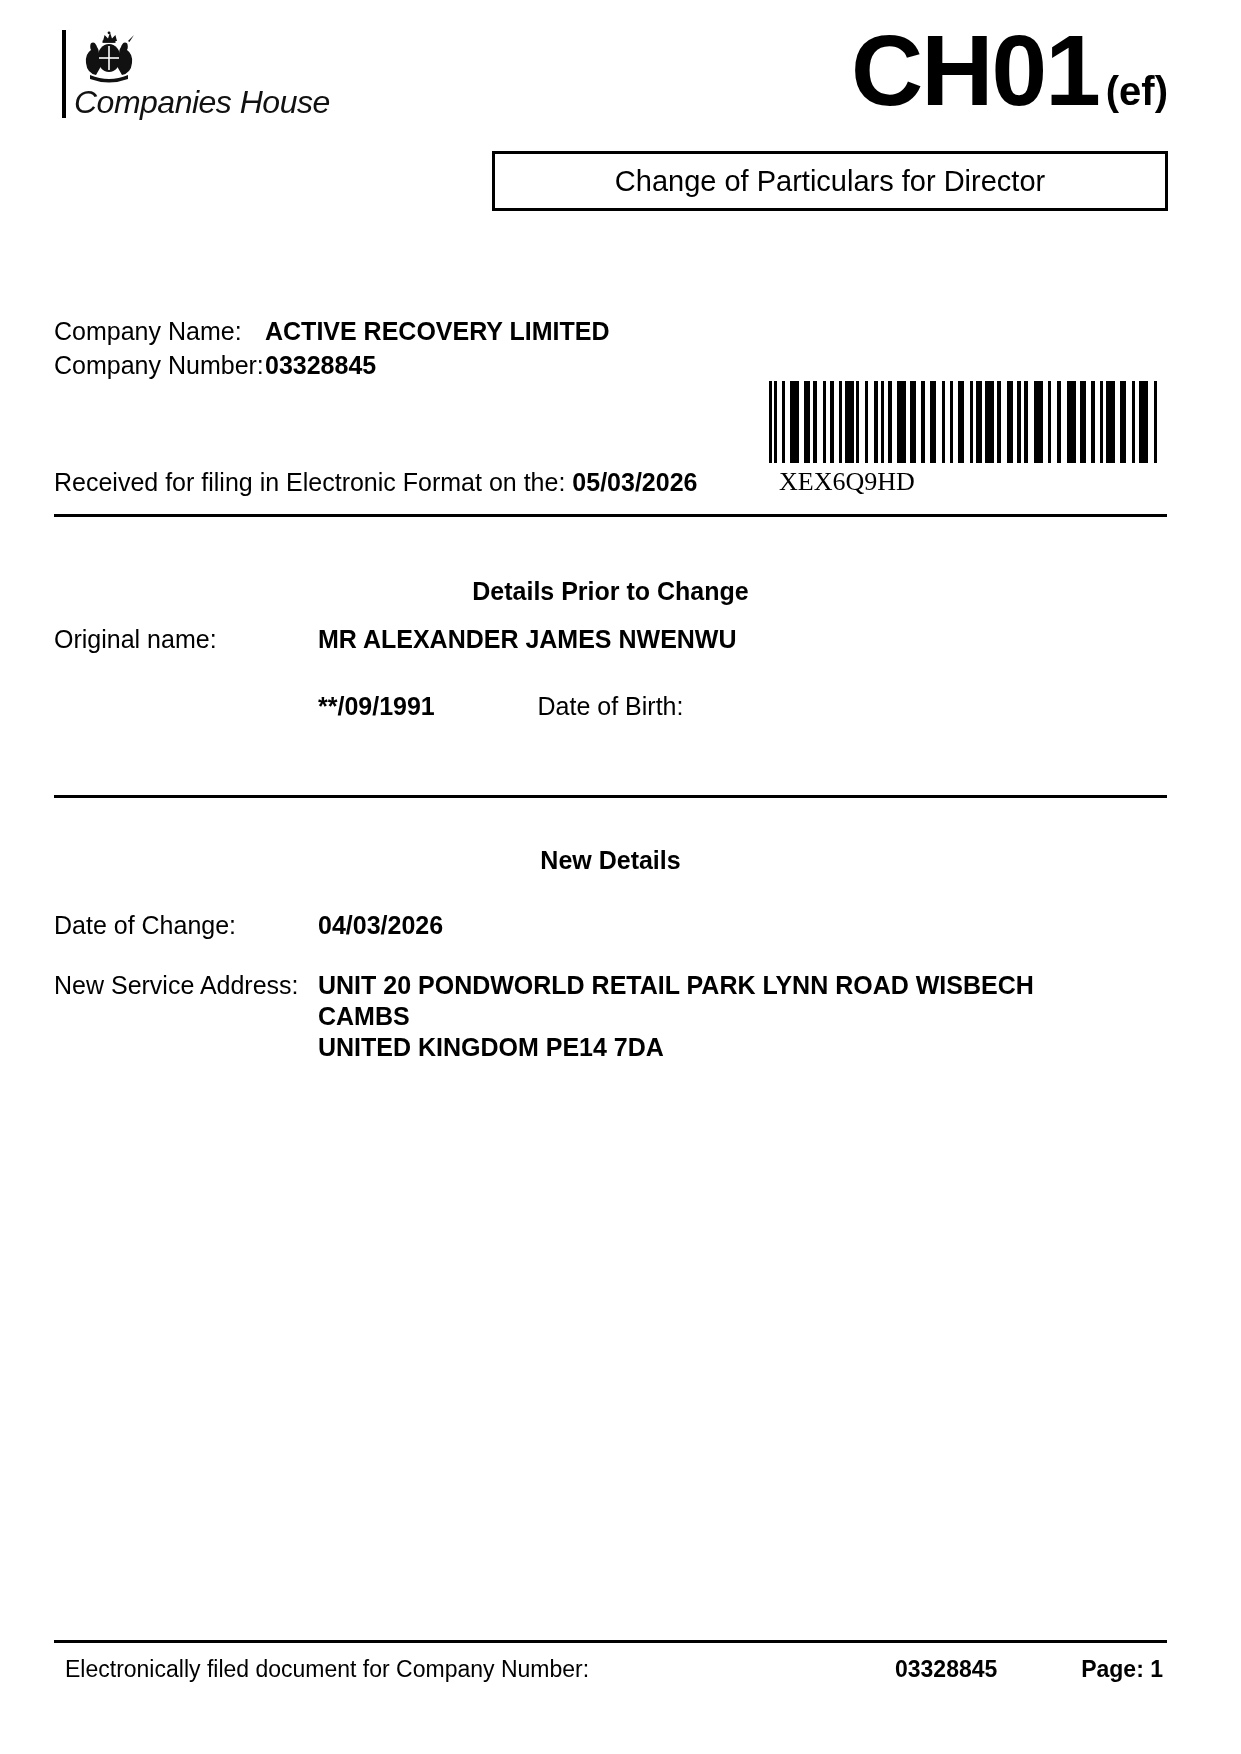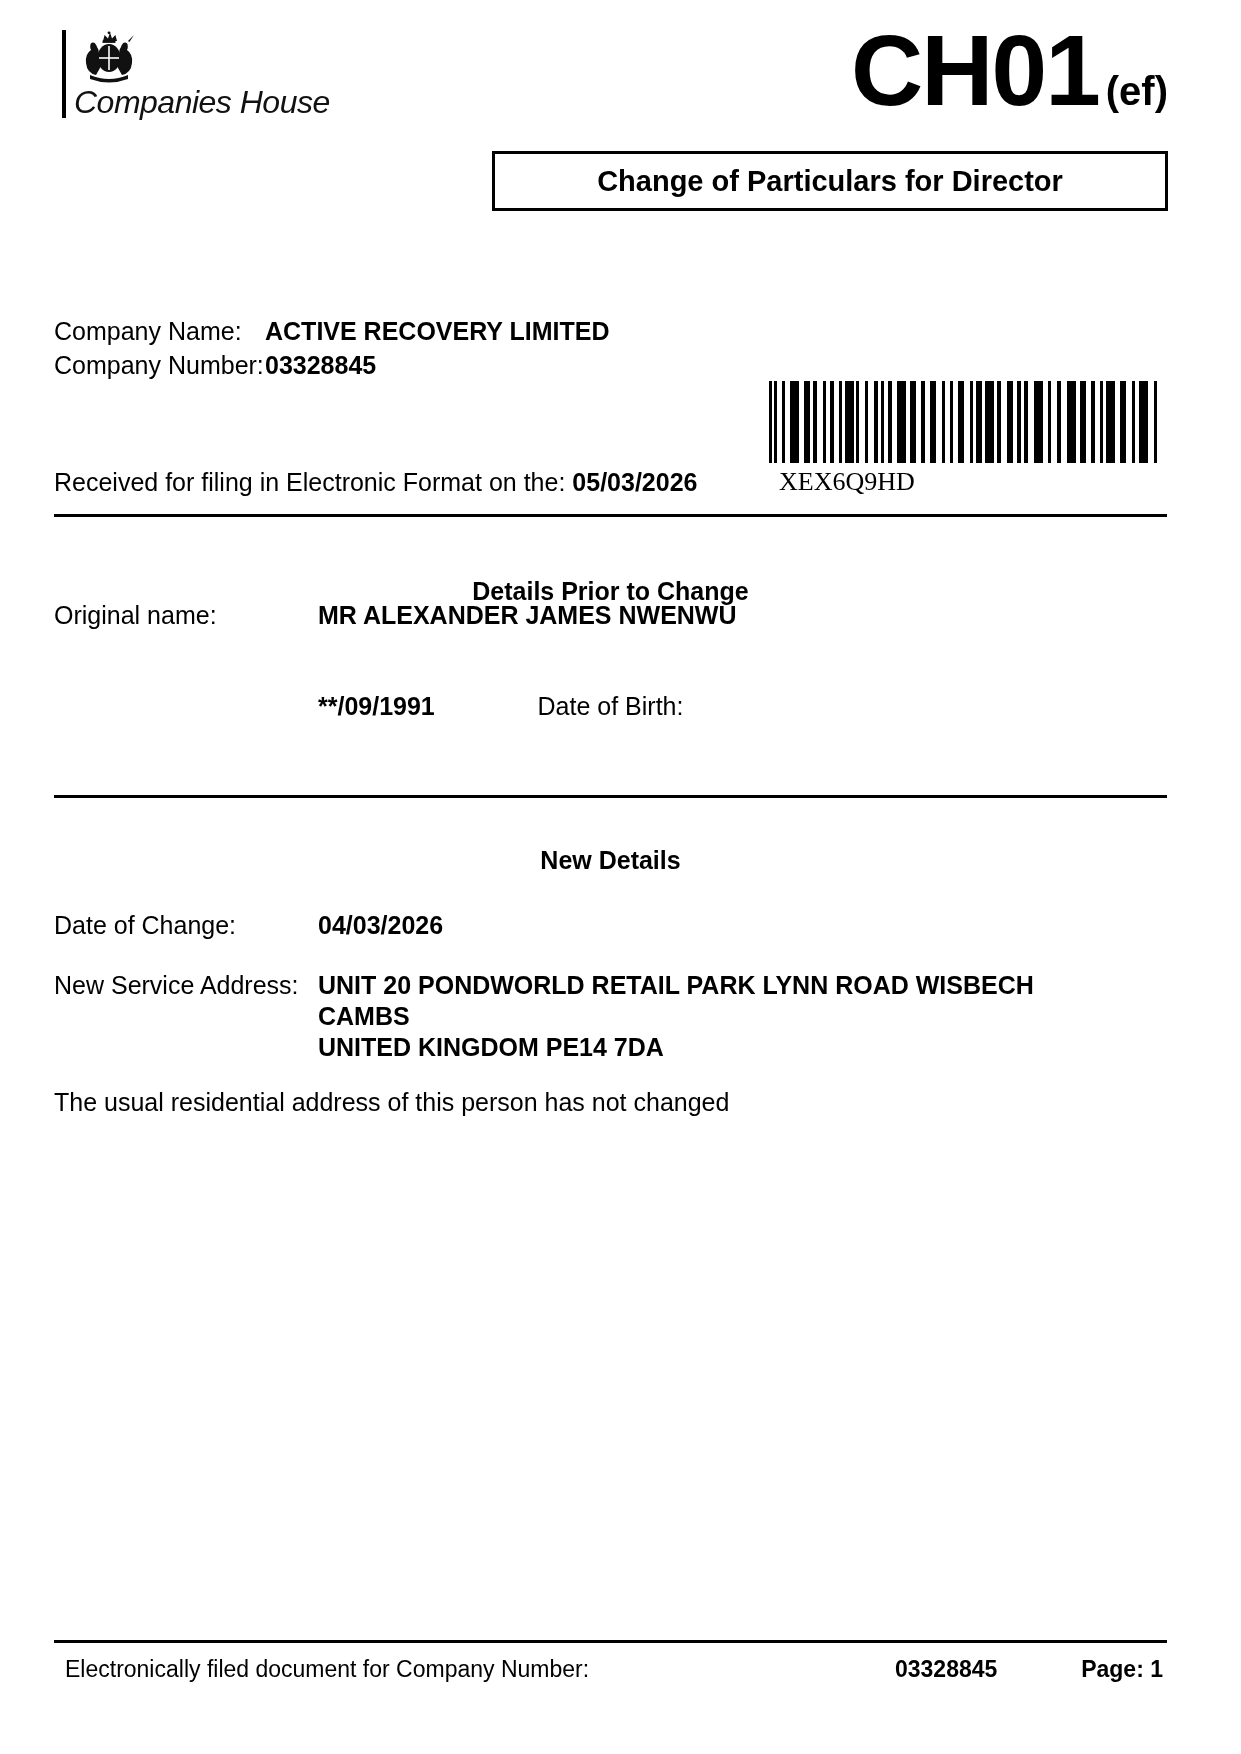--- a/index.html
+++ b/index.html
@@ -24,21 +24,21 @@
     position: absolute; top: 24px; right: 73px;
     display: flex; align-items: baseline; gap: 7px; white-space: nowrap;
   }
   .form-code .code { font-size: 100px; font-weight: bold; line-height: 0.92; letter-spacing: -2px; }
   .form-code .code-suffix { font-size: 40px; font-weight: bold; }
   .title-box {
     position: absolute; left: 492px; top: 151px; width: 670px; height: 54px;
     border: 3px solid #000;
     display: flex; align-items: center; justify-content: center;
   }
-  .title-box span { font-size: 29px; font-weight: bold; }
+  .title-box span { font-size: 29px; font-weight: normal; }
 
   
   .row { position: absolute; left: 54px; width: 1113px; font-size: 25px; line-height: 1.2; }
   .row .value { position: absolute; top: 0; font-weight: bold; }
   .val-col-a { left: 211px; }   
   .val-col-b { left: 264px; }   
 
   
   .barcode {
     position: absolute; left: 769px; top: 381px; width: 390px; height: 82px;
@@ -59,21 +59,21 @@
   .rule-footer { top: 1640px; }
   .section-heading {
     position: absolute; left: 54px; width: 1113px;
     text-align: center; font-size: 25px; font-weight: bold;
   }
   .heading-prior { top: 577px; }
   .heading-new { top: 846px; }
 
   .row-company-name { top: 316px; }
   .row-company-number { top: 350px; }
-  .row-original-name { top: 600px; }
+  .row-original-name { top: 624px; }
   .row-dob { top: 691px; text-align: center; }
   .row-date-change { top: 910px; }
   .row-address { top: 970px; }
   .row-address .value div { line-height: 31px; }
   .residential-note { position: absolute; left: 54px; top: 1088px; font-size: 25px; }
 
   
   .footer-label { position: absolute; left: 54px; top: 1656px; font-size: 23px; font-weight: normal; margin-left: 11px; }
   .footer-number { position: absolute; left: 895px; top: 1656px; font-size: 23px; font-weight: bold; }
   .footer-page { position: absolute; right: 78px; top: 1656px; font-size: 23px; font-weight: bold; }
@@ -200,20 +200,19 @@
 
   <div class="row row-address">
     <span class="label">New Service Address:</span>
     <span class="value val-col-b">
       <div>UNIT 20 PONDWORLD RETAIL PARK LYNN ROAD WISBECH</div>
       <div>CAMBS</div>
       <div>UNITED KINGDOM PE14 7DA</div>
     </span>
   </div>
 
-  <div class="residential-note">The usual residential address of this person has not changed</div>
 
   <div class="rule rule-footer"></div>
   <div class="footer-label">Electronically filed document for Company Number:</div>
   <div class="footer-number">03328845</div>
   <div class="footer-page">Page: 1</div>
 
 </div>
 
 </body></html>

